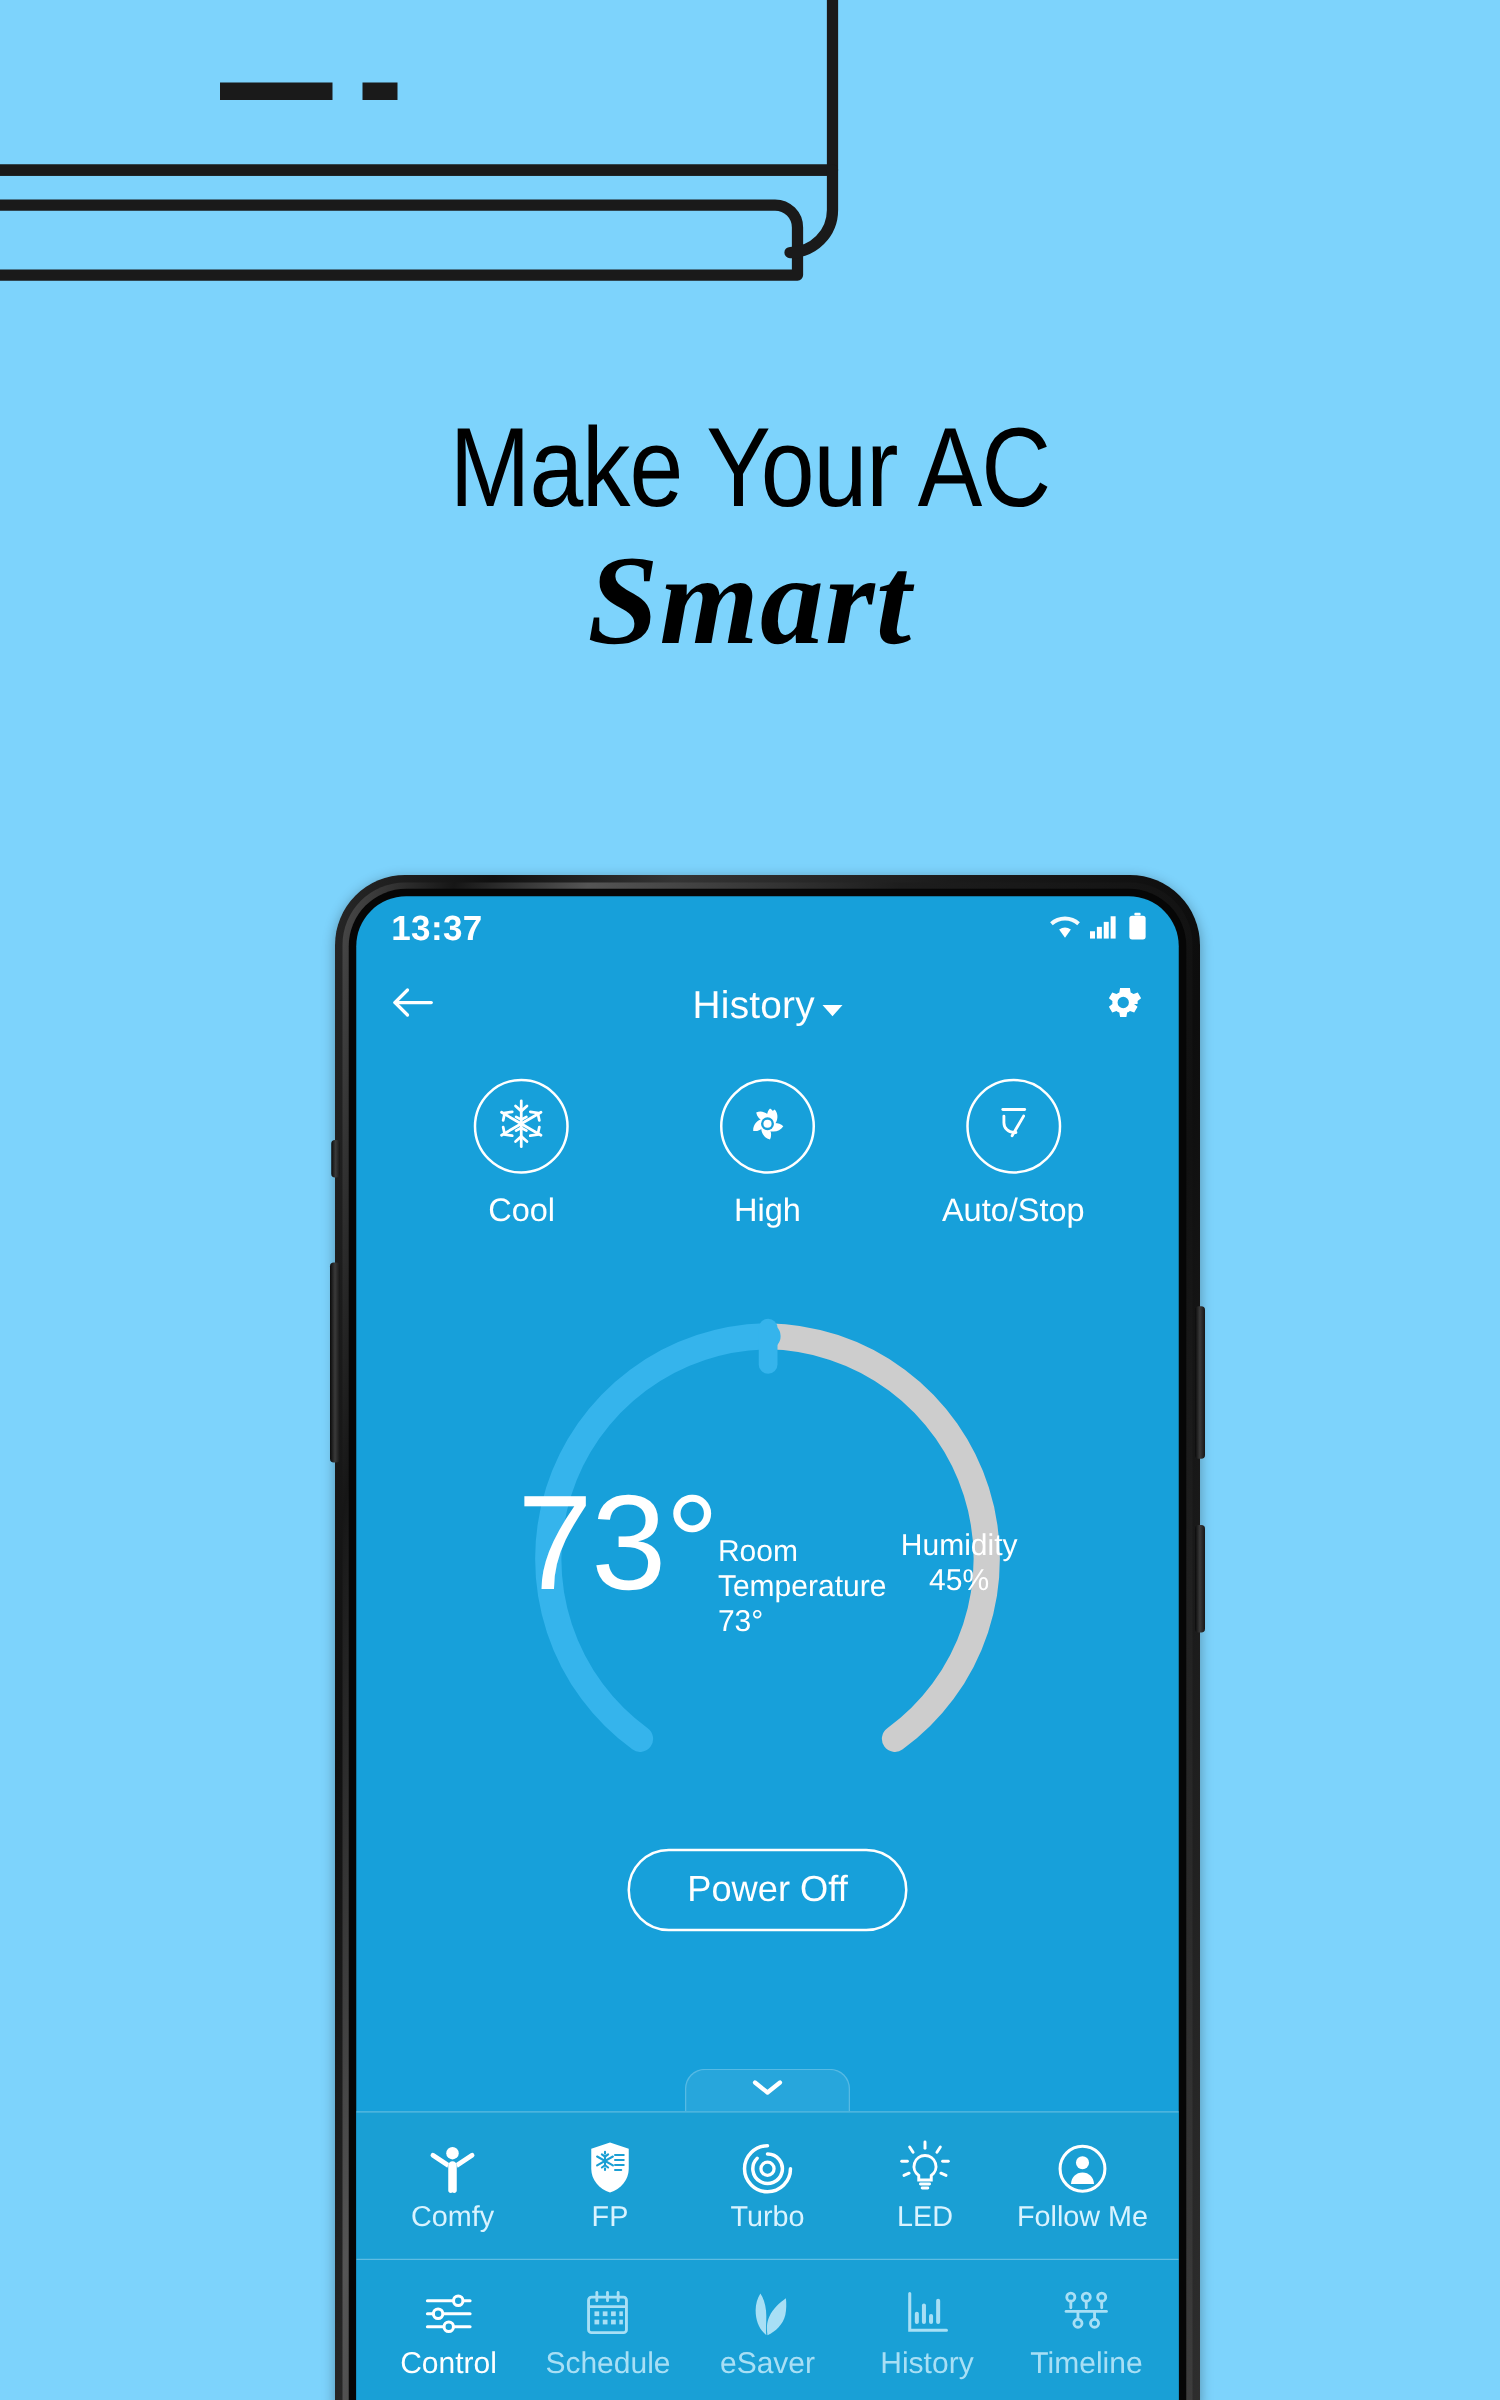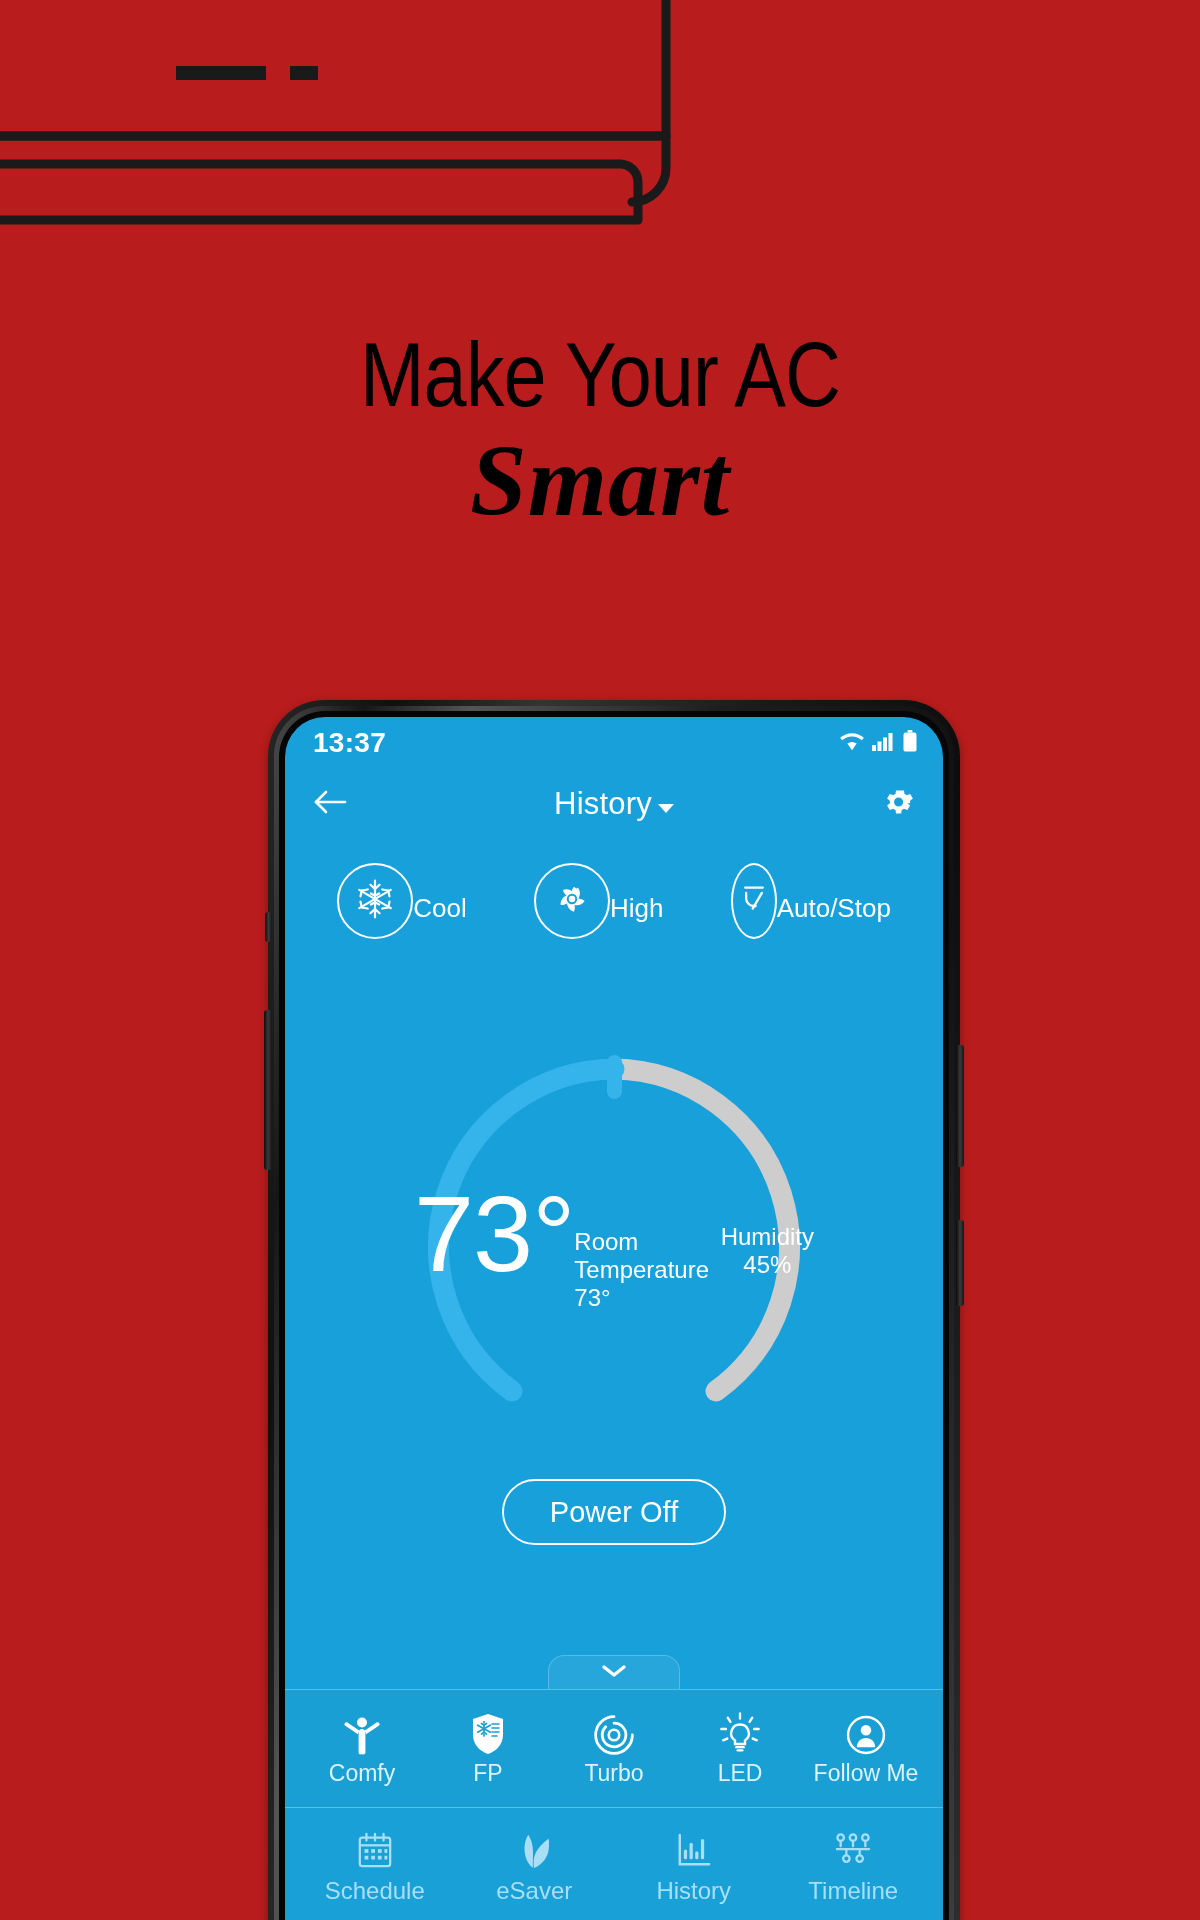--- a/index.html
+++ b/index.html
@@ -2,21 +2,21 @@
 <html><head>
 <meta charset="utf-8">
 <style>
   * { box-sizing: border-box; margin: 0; padding: 0; }
   html, body {
     width: 1200px; height: 1920px;
     background: #ffffff;
     font-family: "Liberation Sans", sans-serif;
     overflow: hidden;
   }
-  #page { position: relative; width: 1200px; height: 1920px; background: #b91c1c; }
+  #page { position: relative; width: 1200px; height: 1920px; background: #7dd3fc; }
 
   
   #ac-art { position: absolute; left: -140px; top: -132px; width: 820px; height: 372px; }
   #ac-art svg { display: block; width: 100%; height: 100%; }
 
   
   .headline-wrap {
     position: absolute; left: 0; top: 330px; width: 1200px; text-align: center;
   }
   .headline-1 {
@@ -87,21 +87,21 @@
     width: 0; height: 0; border-left: 8px solid transparent; border-right: 8px solid transparent;
     border-top: 9px solid #fff; margin-top: 8px;
   }
   .appbar-gear { width: 44px; display: flex; justify-content: flex-end; cursor: pointer; }
 
   
   .modes {
     position: absolute; left: 0; top: 146px; width: 100%;
     display: flex; justify-content: space-around; padding: 0 34px;
   }
-  .mode { display: flex; flex-direction: row; align-items: center; width: 160px; cursor: pointer; }
+  .mode { display: flex; flex-direction: column; align-items: center; width: 160px; cursor: pointer; }
   .mode-circle {
     width: 76px; height: 76px; border-radius: 50%; border: 2.5px solid #ffffff;
     display: flex; align-items: center; justify-content: center;
   }
   .mode-label { margin-top: 14px; color: #fff; font-size: 26px; font-weight: 400; }
 
   
   .dial-wrap { position: absolute; left: 50%; top: 330px; transform: translateX(-50%); width: 400px; height: 400px; }
   .dial-center {
     position: absolute; inset: 0; display: flex; flex-direction: row;
@@ -388,20 +388,33 @@
               <circle cx="24" cy="18.5" r="6" fill="#fff"></circle>
               <path d="M13.5 38c0-6.2 4.7-10.6 10.5-10.6S34.5 31.8 34.5 38Z" fill="#fff"></path>
             </svg>
           </div>
           <div class="feature-label">Follow Me</div>
         </div>
       </div>
 
       <div class="bottomnav">
 
+        <div class="nav-item active">
+          <div class="nav-ico">
+            <svg width="42" height="36" viewBox="0 0 44 38" fill="none" stroke="#fff" stroke-width="2.6" stroke-linecap="round">
+              <path d="M4 8 H40"></path>
+                <path d="M4 19 H40"></path>
+                <path d="M4 30 H40"></path>
+              <circle cx="30" cy="8" r="4" fill="#19a0d6"></circle>
+              <circle cx="13" cy="19" r="4" fill="#19a0d6"></circle>
+              <circle cx="22" cy="30" r="4" fill="#19a0d6"></circle>
+            </svg>
+          </div>
+          <div class="nav-label">Control</div>
+        </div>
 
         <div class="nav-item">
           <div class="nav-ico">
             <svg width="36" height="38" viewBox="0 0 38 40" fill="none" stroke="#a8dff5" stroke-width="2.4">
               <rect x="3" y="6" width="32" height="30" rx="2.5"></rect>
               <path d="M10 2 V9" stroke-linecap="round"></path>
                 <path d="M19 2 V9" stroke-linecap="round"></path>
                 <path d="M28 2 V9" stroke-linecap="round"></path>
               <path d="M3 14 H35"></path>
               <g fill="#a8dff5" stroke="none">

